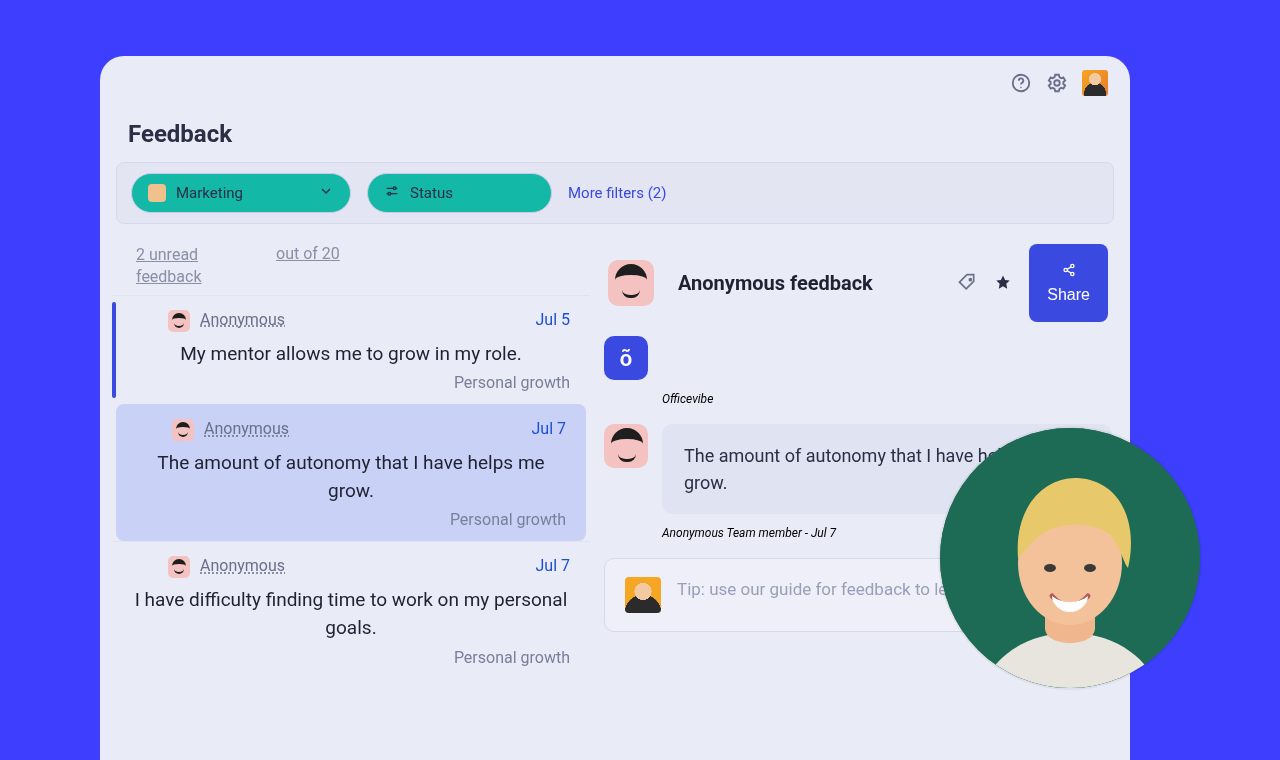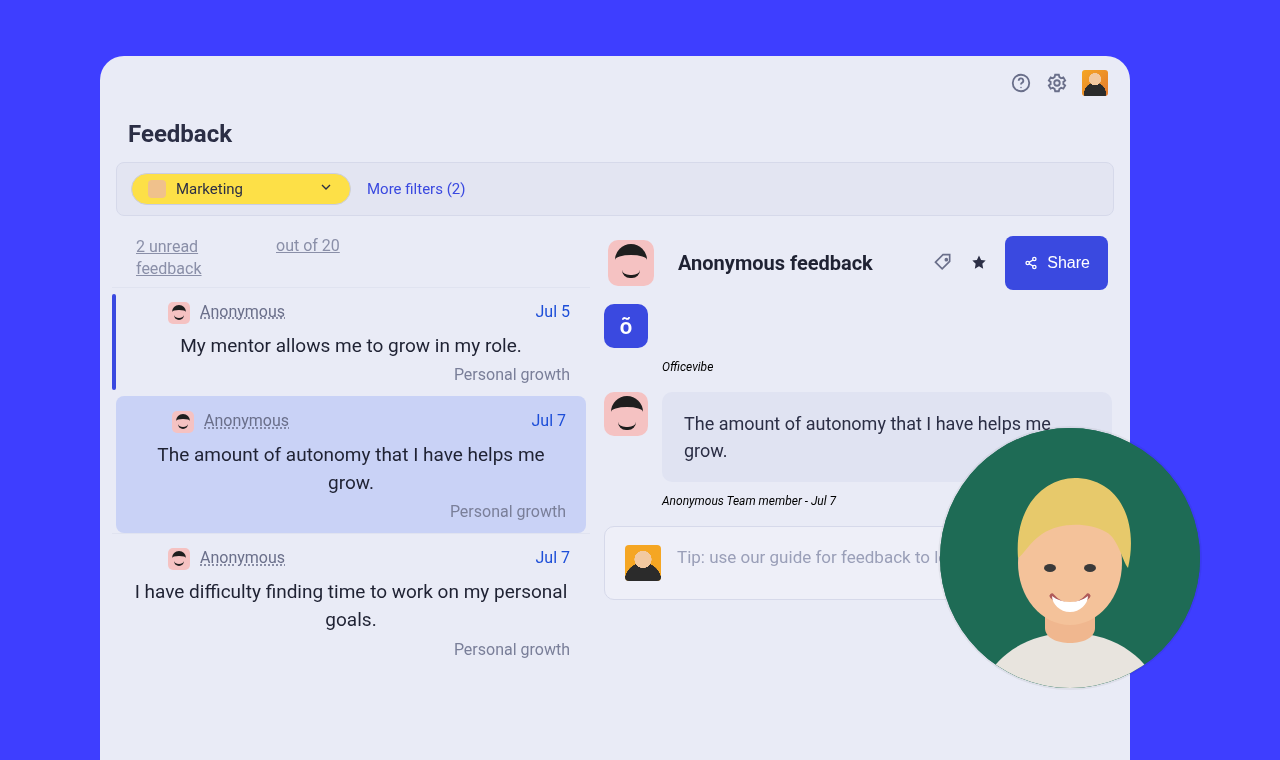--- a/index.html
+++ b/index.html
@@ -47,24 +47,24 @@
   .filter-bar {
     margin: 0 16px;
     background: #E3E5F2;
     border: 1px solid #D6D9EA;
     border-radius: 8px;
     padding: 10px 14px;
     display:flex; align-items:center; gap:16px;
   }
   .pill {
     display:flex; align-items:center; gap:10px;
-    background:#fde047;
+    background:#14b8a6;
     border:1px solid #C9CDE4;
     border-radius: 22px;
-    height: 32px;
+    height: 40px;
     padding: 0 16px;
     color:#2B2E45;
     font-size:15px;
     cursor:pointer;
   }
   .pill .swatch { width:18px; height:18px; border-radius:4px; background:#F0C18C; }
   .pill.select { width: 220px; justify-content:flex-start; position:relative; }
   .pill.select .chev { margin-left:auto; }
   .pill.status { width:185px; justify-content:flex-start; }
   .link { color:#3A49E0; font-size:15px; cursor:pointer; }
@@ -106,21 +106,21 @@
   .big-face { width:46px; height:46px; border-radius:10px; background:#F5C2C2; position:relative;}
   .big-face::before{ content:""; position:absolute; left:7px; top:4px; width:32px; height:16px;
     border-top:11px solid #1E1E1E; border-radius:18px 18px 0 0;}
   .big-face::after{ content:""; position:absolute; left:14px; top:30px; width:18px; height:5px;
     border-bottom:3px solid #1E1E1E; border-radius:0 0 10px 10px;}
   .detail-title { font-size:20px; font-weight:700; color:#1F2233; }
   .detail-actions { margin-left:auto; display:flex; align-items:center; gap:16px; }
   .mini-icon { width:20px; height:20px; color:#6A6F8A; cursor:pointer; }
   .share-btn {
     background:#3A49E0; color:#fff; border:none; border-radius:8px;
-    padding:18px 18px; font-size:16px; display:flex; align-items:center; gap:8px; cursor:pointer;
+    padding:18px 18px; font-size:16px; display:flex; align-items:center; gap:8px; cursor:pointer;flex-direction:column;
   }
   .chat-row { display:flex; gap:14px; margin-bottom:8px; align-items:flex-start; }
   .app-avatar {
     width:44px; height:44px; border-radius:10px; background:#3A49E0;
     display:flex; align-items:center; justify-content:center; color:#fff; font-size:22px; font-weight:600;
   }
   .bubble {
     background:#E0E3F2; border-radius:10px; padding:18px 22px;
     font-size:18px; color:#2B2E45; line-height:1.5; flex:1;
   }
@@ -173,20 +173,30 @@
 
   <div class="filter-bar">
     <div class="pill select">
       <span class="swatch"></span>
       <span>Marketing</span>
       <span class="chev">
         <svg viewBox="0 0 24 24" width="16" height="16" fill="none" stroke="#2B2E45" stroke-width="2">
             <path d="m6 9 6 6 6-6"></path>
           </svg>
       </span>
+    </div>
+    <div class="pill status">
+      <span>
+        <svg viewBox="0 0 24 24" width="16" height="16" fill="none" stroke="#2B2E45" stroke-width="2">
+            <path d="M4 8h10M18 8h2M4 16h2M10 16h10"></path>
+            <circle cx="16" cy="8" r="2"></circle>
+            <circle cx="8" cy="16" r="2"></circle>
+          </svg>
+      </span>
+      <span>Status</span>
     </div>
     <span class="link">More filters (2)</span>
   </div>
 
   <div class="content">
 
     <div class="list-pane">
       <div class="summary">
         <div class="left">
           <span>2 unread</span><br>

